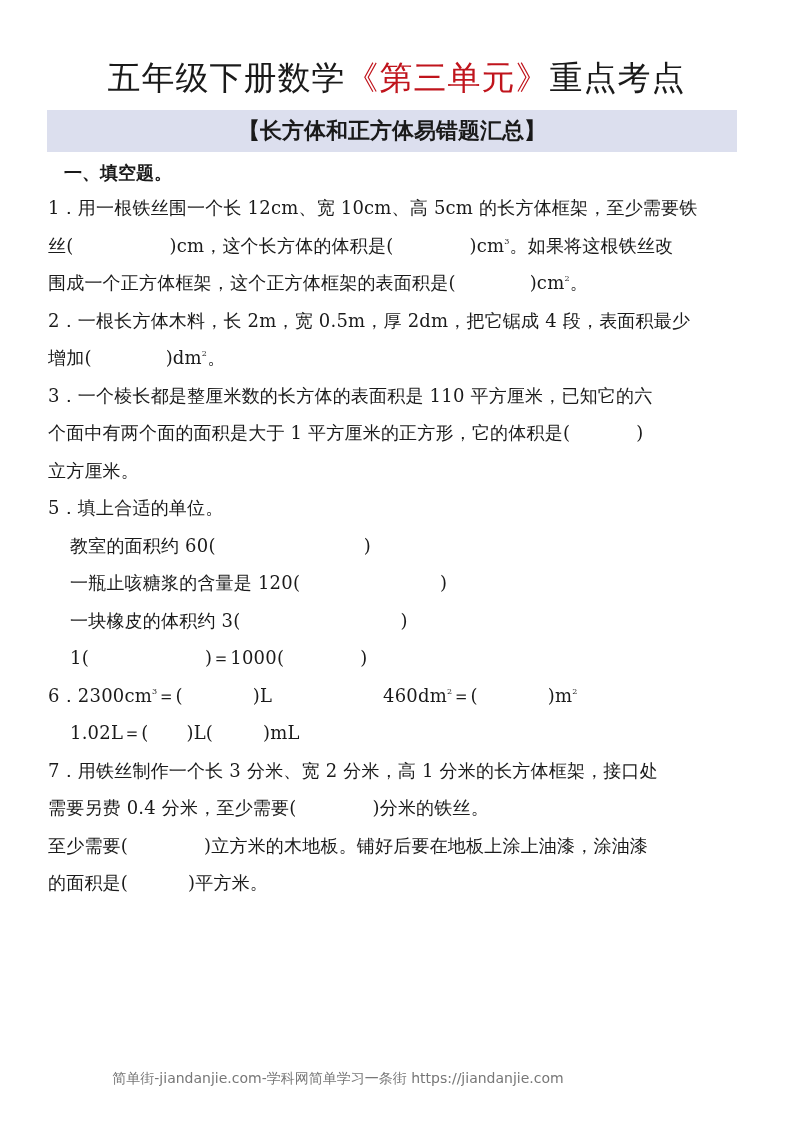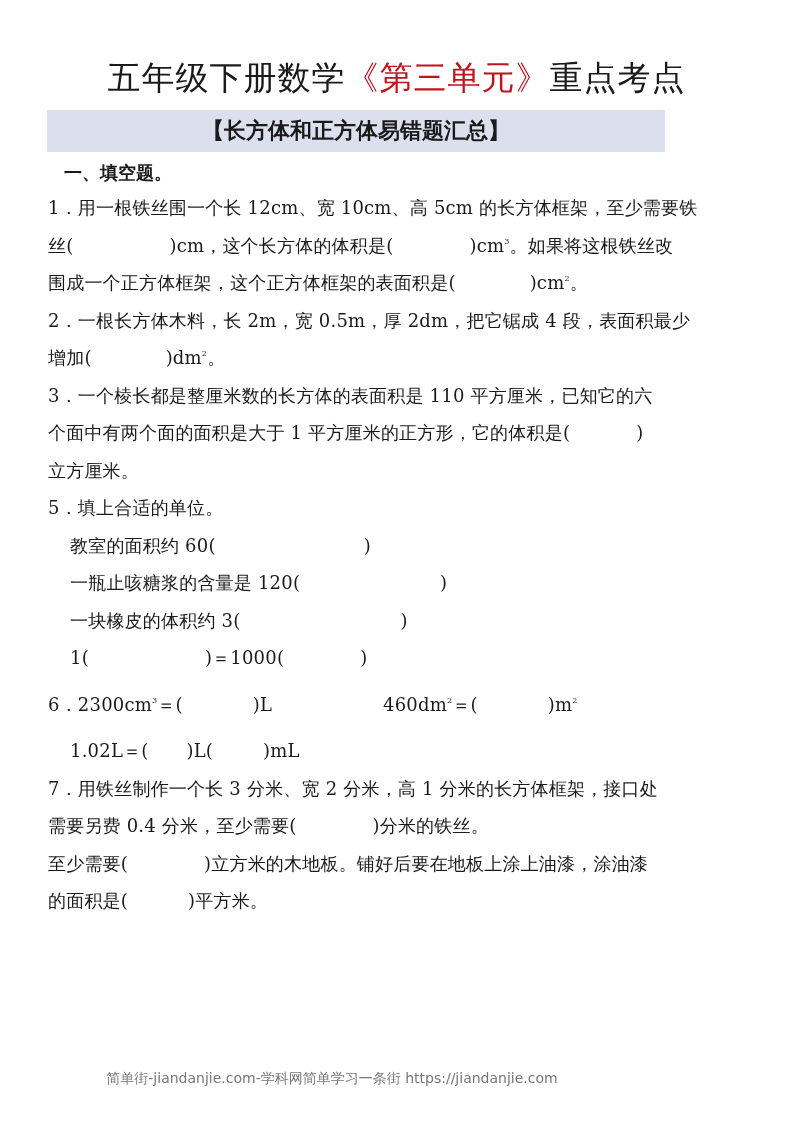--- a/index.html
+++ b/index.html
@@ -28,21 +28,21 @@
       color: #1a1a1a;
       line-height: 44px;
     }
     .title .red {
       color: #c0141c;
     }
     .subtitle-bar {
       position: absolute;
       top: 110px;
       left: 47px;
-      width: 618px;
+      width: 690px;
       height: 42px;
       background: #dcdfee;
       display: flex;
       align-items: center;
       justify-content: center;
       font-family: "DejaVu Sans", "Liberation Sans", sans-serif;
       font-weight: bold;
       font-size: 22px;
       color: #1a1a1a;
     }
@@ -75,31 +75,30 @@
       display: inline-block;
     }
     sup {
       font-size: 8px;
       vertical-align: 8px;
       line-height: 0;
     }
     .footer {
       position: absolute;
       top: 1070px;
-      left: 8px;
+      left: 14px;
       width: 648px;
       text-align: center;
       font-family: "DejaVu Sans", "Liberation Sans", sans-serif;
       font-size: 14px;
       color: #777777;
     }
     .q6row {
       display: flex;
       white-space: nowrap;
-      margin-top: 9px;
     }
   </style>
 </head>
 <body>
 
 <div class="title">
   <span>五年级下册数学</span><span class="red">《第三单元》</span><span>重点考点</span>
 </div>
 
 <div class="subtitle-bar">

